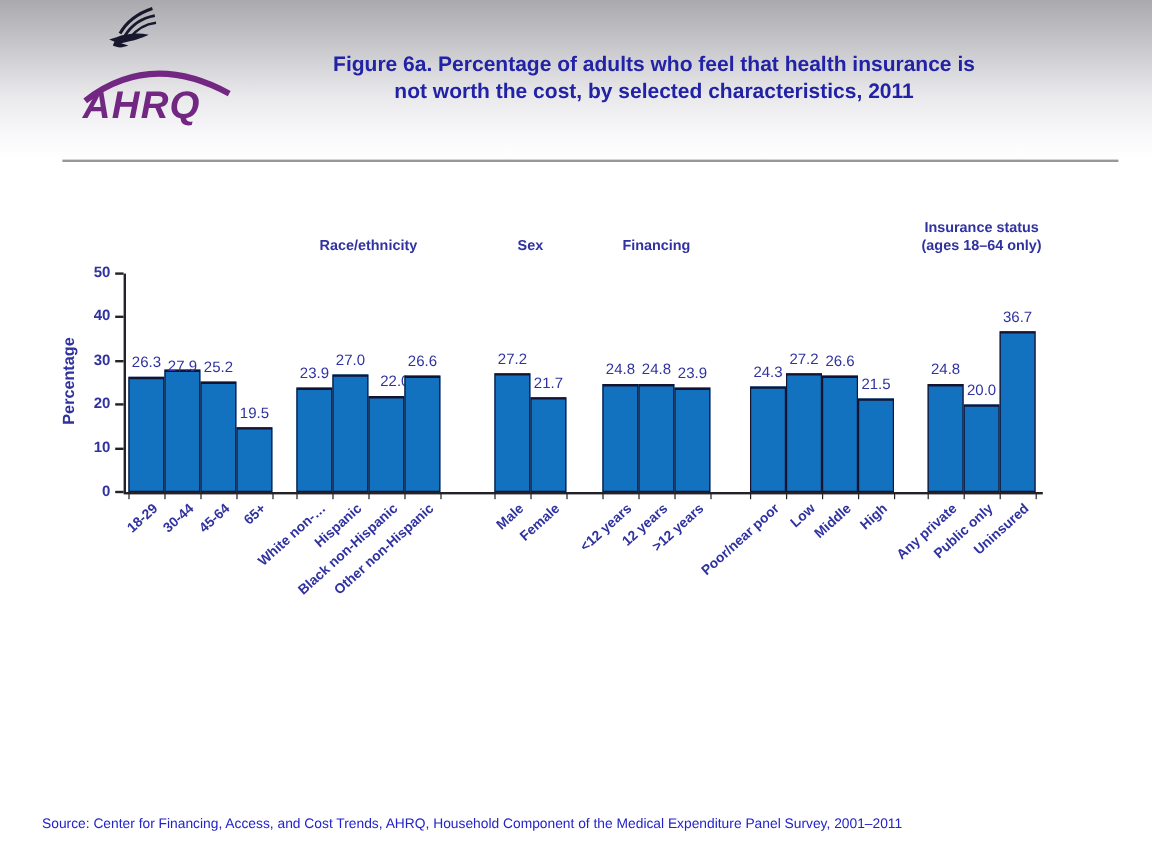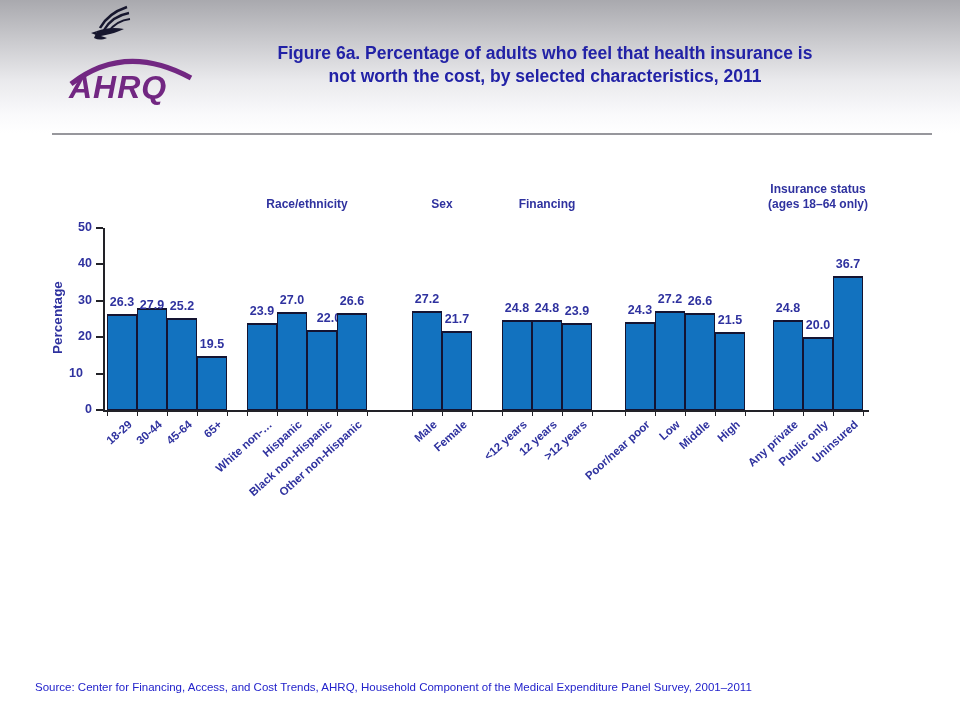--- a/index.html
+++ b/index.html
@@ -18,21 +18,21 @@
   #chart-layer{position:absolute;left:0;top:0;width:960px;height:720px;}
   .group-label{position:absolute;color:#2F329F;font-size:12px;font-weight:bold;
                text-align:center;white-space:pre-line;line-height:1.25;transform:translateY(-100%);}
   .ylabel{position:absolute;color:#2F329F;font-size:13.5px;font-weight:bold;text-align:center;
           transform:rotate(-90deg);}
   .ytick-label{position:absolute;color:#2F329F;font-size:12.5px;font-weight:bold;text-align:right;}
   .ytick-mark{position:absolute;background:#222228;}
   .xtick-mark{position:absolute;background:#222228;}
   .axis-line{position:absolute;background:#222228;}
   .bar{position:absolute;box-sizing:border-box;border:1px solid #141432;border-top:2px solid #141432;}
-  .bar-value{position:absolute;color:#2F329F;font-size:12.5px;font-weight:bold;text-align:center;}
+  .bar-value{position:absolute;color:#2F329F;font-size:12.5px;font-weight:normal;text-align:center;}
   .cat-label{position:absolute;color:#2F329F;font-size:11.5px;font-weight:bold;text-align:right;
              transform-origin:100% 0%;transform:rotate(-42deg);white-space:nowrap;}
   
   .source{position:absolute;left:35px;top:681px;width:900px;color:#2323CB;font-size:11.5px;}
 </style>
 </head>
 <body>
 
 <div class="slide">
 
@@ -54,21 +54,21 @@
 not worth the cost, by selected characteristics, 2011</div>
   </div>
   <div class="divider"></div>
 
   <div id="chart-layer">
       <div class="ylabel" style="left: -3px; top: 310px; width: 120px;">Percentage</div>
       <div class="axis-line" style="left: 103px; top: 228px; width: 2px; height: 184px;"></div>
       <div class="ytick-mark" style="left: 96px; top: 409px; width: 7px; height: 2px;"></div>
       <div class="ytick-label" style="left: 60px; top: 402px; width: 32px;">0</div>
       <div class="ytick-mark" style="left: 96px; top: 372.6px; width: 7px; height: 2px;"></div>
-      <div class="ytick-label" style="left: 60px; top: 365.6px; width: 32px; text-align: center;">10</div>
+      <div class="ytick-label" style="left: 60px; top: 365.6px; width: 32px;">10</div>
       <div class="ytick-mark" style="left: 96px; top: 336.2px; width: 7px; height: 2px;"></div>
       <div class="ytick-label" style="left: 60px; top: 329.2px; width: 32px;">20</div>
       <div class="ytick-mark" style="left: 96px; top: 299.8px; width: 7px; height: 2px;"></div>
       <div class="ytick-label" style="left: 60px; top: 292.8px; width: 32px;">30</div>
       <div class="ytick-mark" style="left: 96px; top: 263.4px; width: 7px; height: 2px;"></div>
       <div class="ytick-label" style="left: 60px; top: 256.4px; width: 32px;">40</div>
       <div class="ytick-mark" style="left: 96px; top: 227px; width: 7px; height: 2px;"></div>
       <div class="ytick-label" style="left: 60px; top: 220px; width: 32px;">50</div>
       <div class="bar" style="left: 107px; top: 314.268px; width: 30px; height: 95.732px; background: rgb(18, 114, 191); border-color: rgb(20, 20, 50);"></div>
       <div class="bar-value" style="left: 97px; top: 295.268px; width: 50px;">26.3</div>

